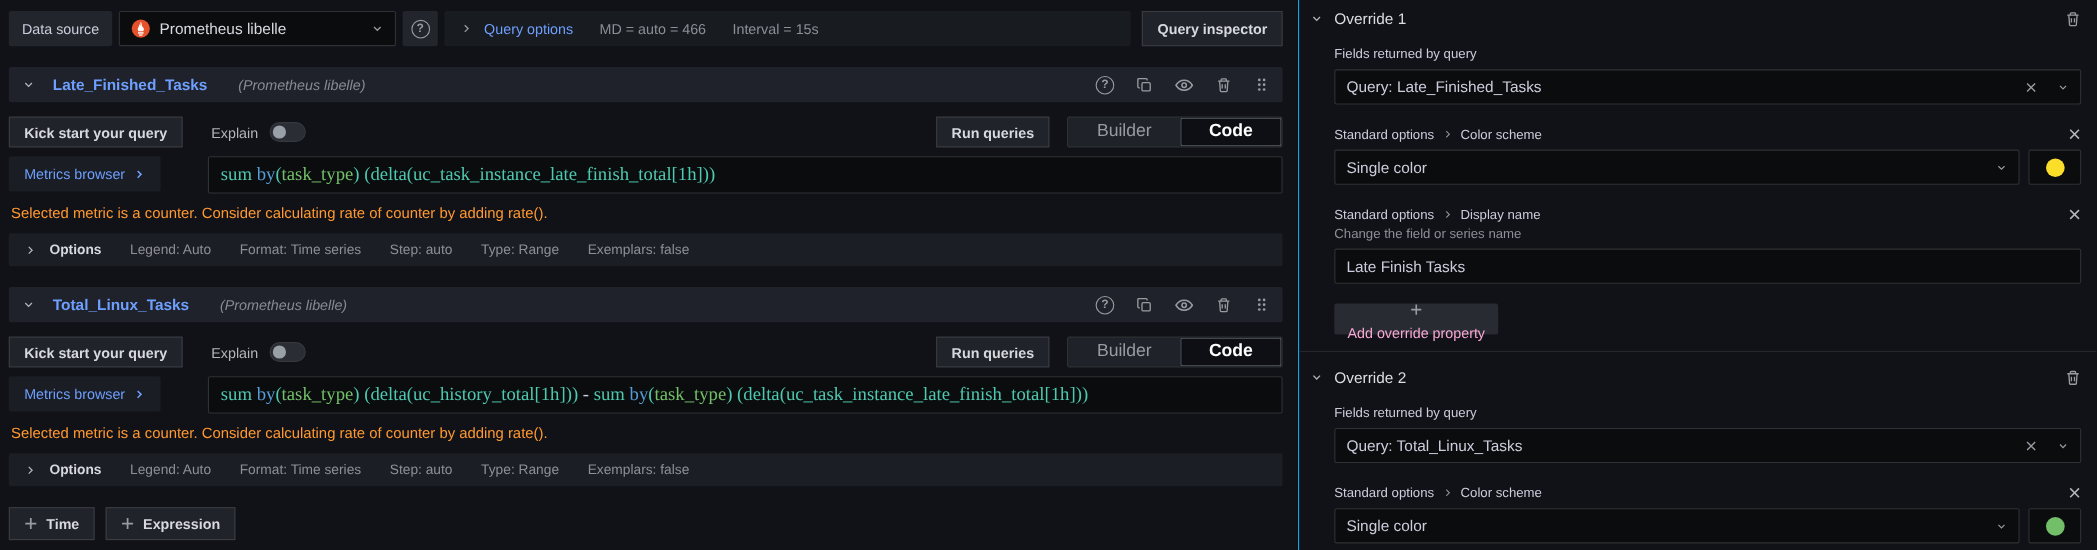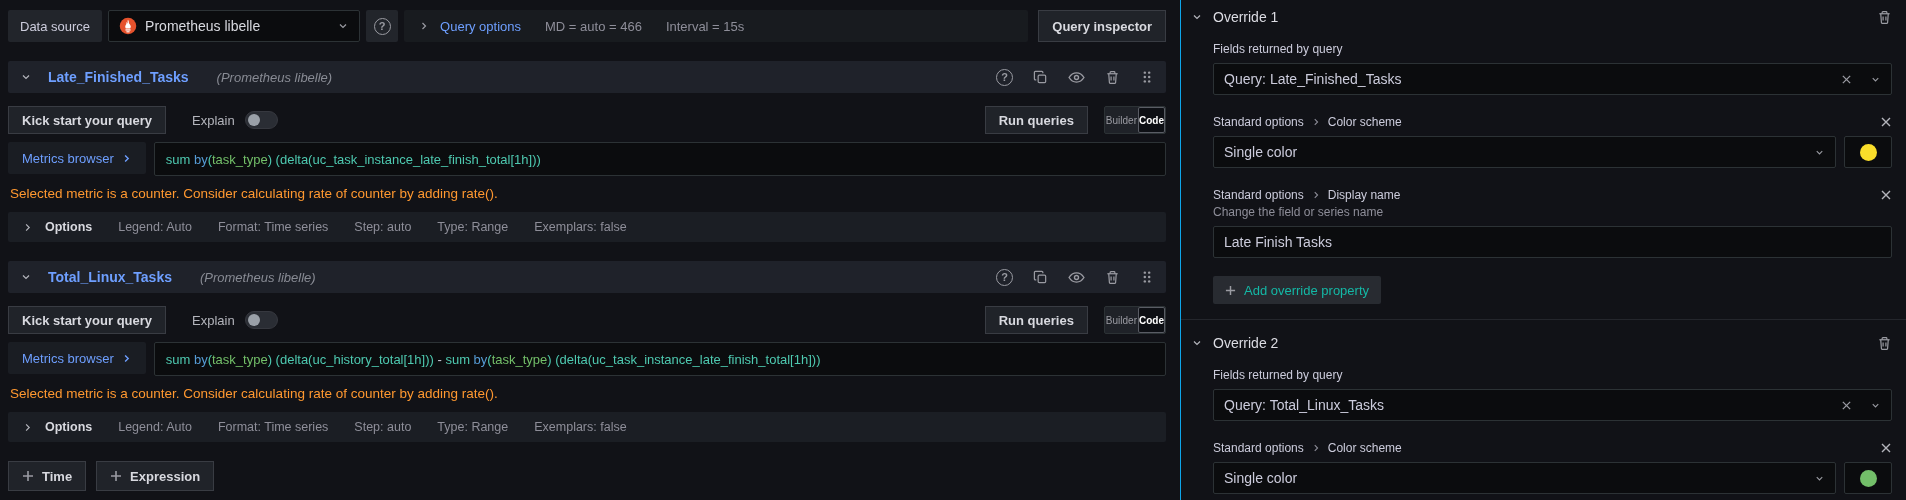--- a/index.html
+++ b/index.html
@@ -50,32 +50,32 @@
   .q-toolbar .btn{height:28px;}
   .explain-label{margin-left:26px;color:#b4b5bc;font-size:13px;}
   .toggle{width:33px;height:18px;border-radius:9px;background:#2a2d34;
           border:1px solid #36383f;margin-left:10px;position:relative;
           display:inline-block;cursor:pointer;box-sizing:border-box;}
   .toggle .knob{position:absolute;left:2px;top:2px;width:12px;height:12px;
                 border-radius:50%;background:#9aa0a8;}
   .radio-group{display:flex;margin-left:16px;height:28px;background:#1f2228;
                border:1px solid #2c3235;border-radius:2px;box-sizing:border-box;
                overflow:hidden;align-items:stretch;}
-  .radio-opt{display:flex;align-items:center;padding:0 1px;color:#9a9ba2;
-             font-size:10px;font-weight:500;cursor:pointer;}
+  .radio-opt{display:flex;align-items:center;padding:0 26px;color:#9a9ba2;
+             font-size:16px;font-weight:500;cursor:pointer;}
   .radio-opt.active{background:#0d0f14;color:#ffffff;font-weight:700;
                     box-shadow:inset 0 0 0 1px #595c64;border-radius:2px;}
   .q-row{margin-top:8px;display:flex;gap:8px;}
   .metrics-chip{height:32px;background:#1a1d23;border-radius:2px;display:flex;
                 align-items:center;gap:7px;padding:0 14px;cursor:pointer;}
   .metrics-chip span{color:#6e9fff;font-size:13px;font-weight:500;}
   .code-box{flex:1;height:32px;background:#0b0c0e;border:1px solid #2c3235;
             border-radius:2px;display:flex;align-items:center;padding:0 11px;
-            font-family:Liberation Sans, sans-serif;font-size:13px;
-            white-space:pre;overflow:hidden;cursor:text;}
+            font-family:Liberation Serif, serif;font-size:17px;
+            white-space:pre;overflow:hidden;cursor:text;margin-left:35px;}
   .tk-fn{color:#4ec9b0;} .tk-kw{color:#569cd6;} .tk-lbl{color:#73bf69;} .tk-op{color:#ccccdc;}
   .q-warning{margin-top:10px;color:#ff9830;font-size:13.5px;line-height:16px;padding-left:2px;}
   .q-options{margin-top:10px;height:30px;background:#1b1e24;border-radius:2px;
              display:flex;align-items:center;padding:0 14px;cursor:pointer;}
   .opt-label{margin-left:12px;color:#d8d9df;font-weight:700;font-size:12.5px;}
   .opt-item{margin-left:26px;color:#8e8e99;font-size:12.5px;}
   .footer-buttons{margin-top:19px;display:flex;gap:10px;}
   .footer-buttons .btn{font-weight:600;}
   .plus{color:#9a9ba2;}
 
@@ -97,23 +97,23 @@
   .ov-color-row{margin-top:7px;display:flex;gap:8px;}
   .ov-color-row .ov-select{margin-top:0;flex:1;}
   .swatch-box{width:48px;height:32px;background:#0b0c0e;border:1px solid #2c3235;
               border-radius:2px;display:flex;align-items:center;justify-content:center;
               cursor:pointer;box-sizing:border-box;}
   .swatch{width:17px;height:17px;border-radius:50%;}
   .ov-input{margin-top:7px;width:100%;height:32px;background:#0b0c0e;
             border:1px solid #2c3235;border-radius:2px;color:#ccccdc;font-size:14px;
             font-family:"Liberation Sans",sans-serif;padding:0 10px;box-sizing:border-box;}
   .btn-add{margin-top:18px;height:28px;background:#282b31;border:none;border-radius:2px;
-           color:#14b8a6;font-size:13px;font-weight:500;display:inline-flex;
+           color:#f9a8d4;font-size:13px;font-weight:500;display:inline-flex;
            align-items:center;gap:8px;padding:0 12px;cursor:pointer;
-           font-family:"Liberation Sans",sans-serif;}
+           font-family:"Liberation Sans",sans-serif;flex-direction:column;}
   .ov-divider{margin:15px -14px 0 -10px;border-top:1px solid #24262c;}
   .icon-trash{cursor:pointer;}
 </style>
 </head>
 <body>
 
 <div class="app">
 
   <div class="left">
 

